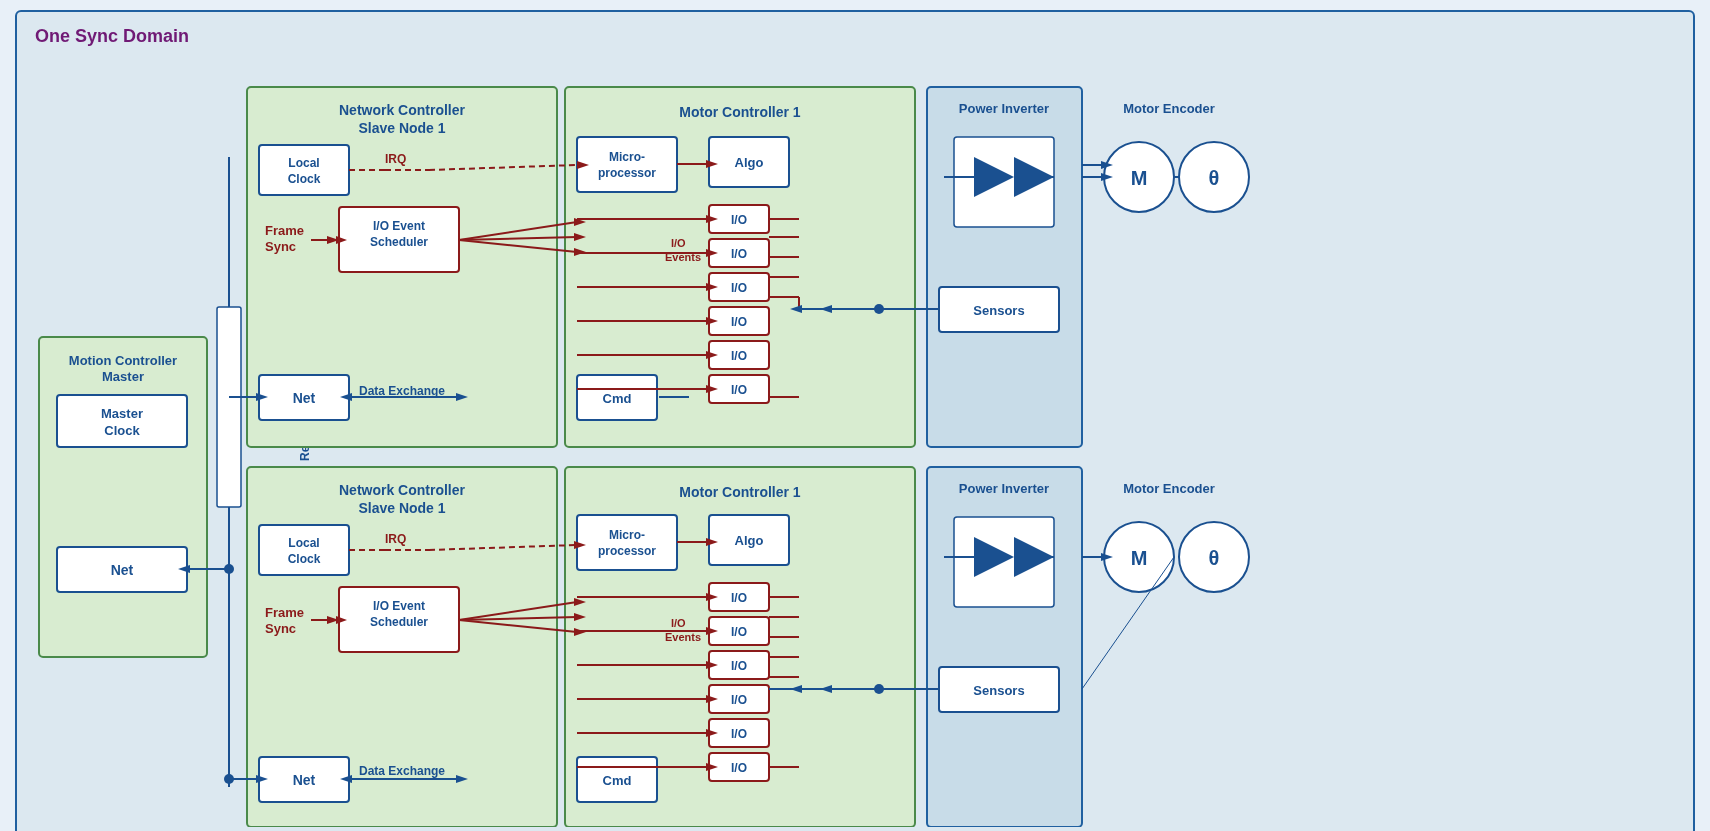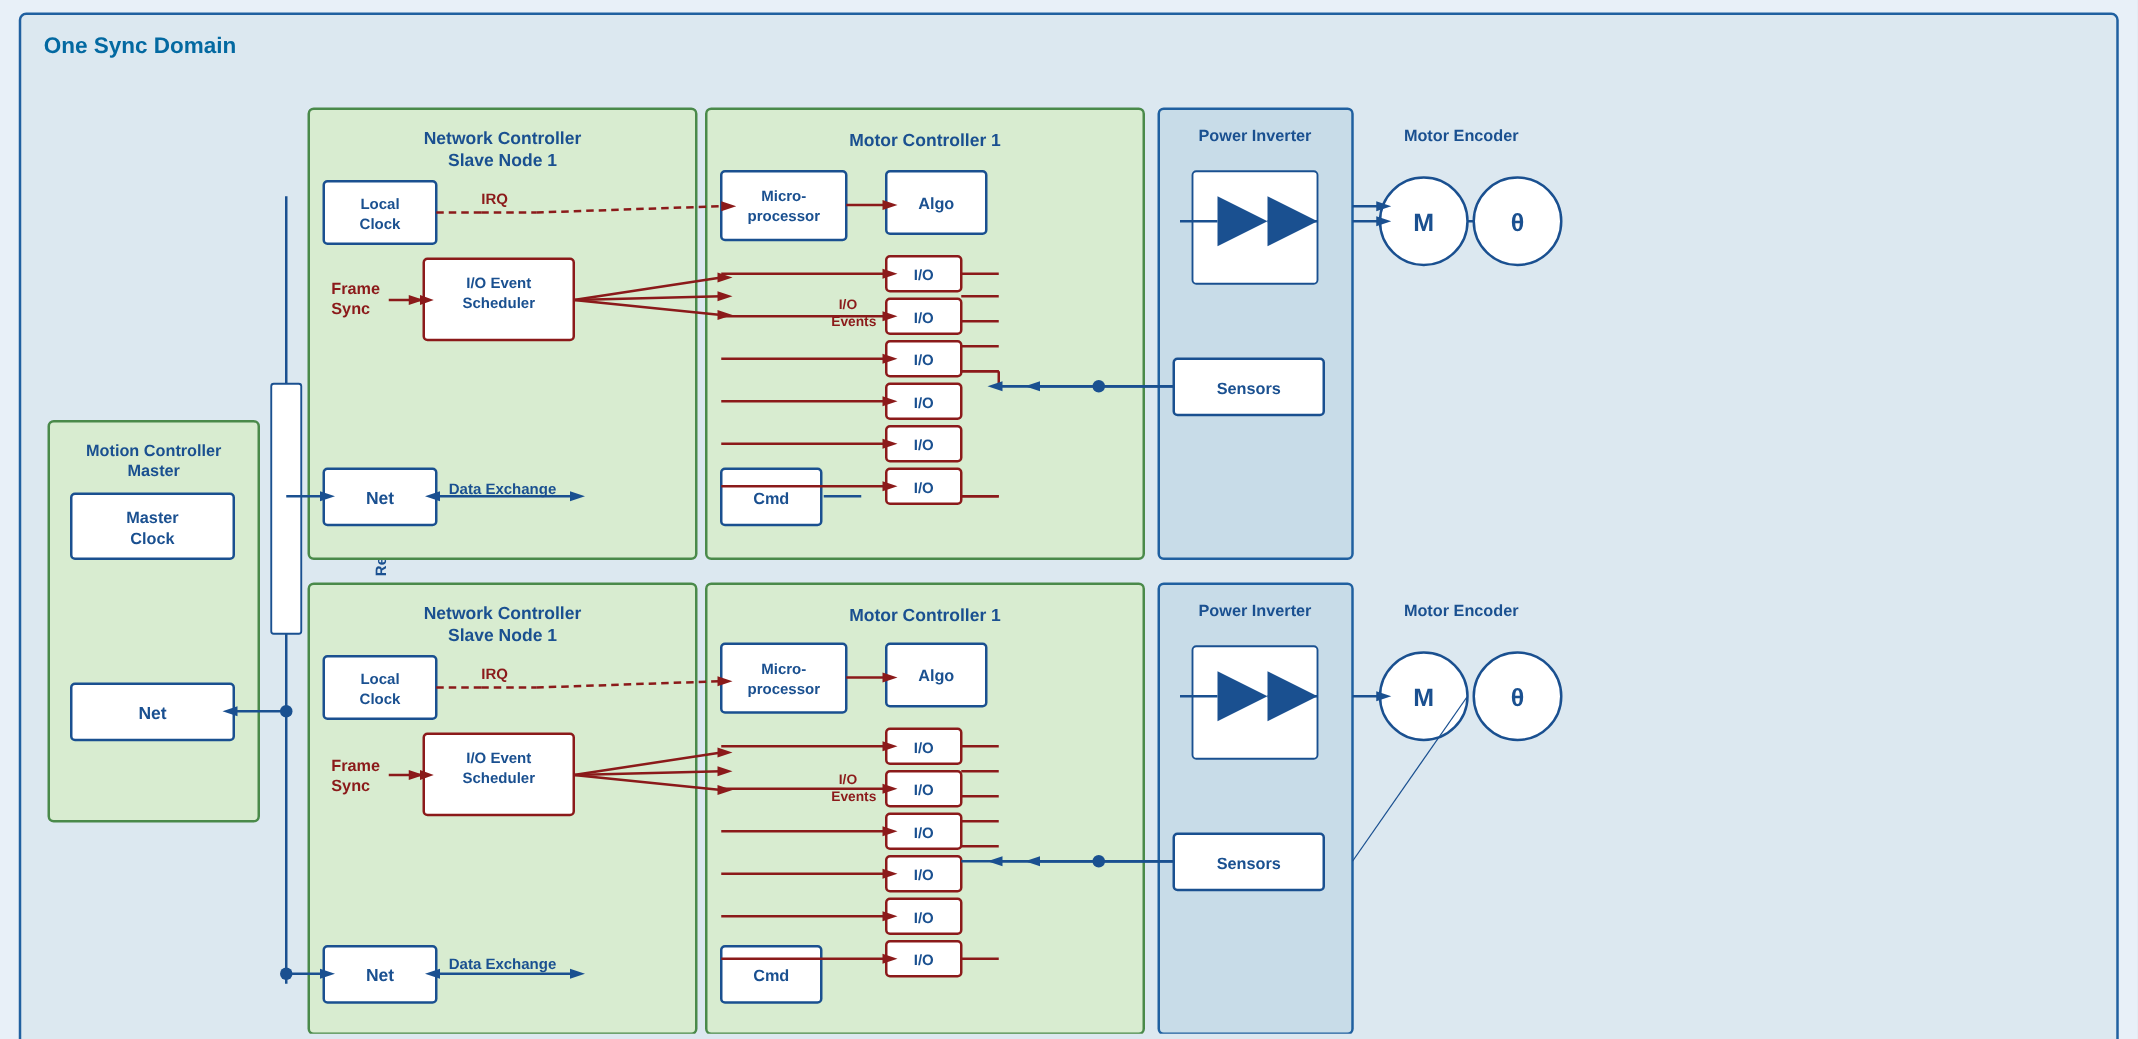--- a/index.html
+++ b/index.html
@@ -15,21 +15,21 @@
     .diagram-outer {
       background: #dce8f0;
       border: 2px solid #2060a0;
       border-radius: 6px;
       padding: 12px;
       width: 1680px;
       min-height: 800px;
       position: relative;
     }
     .outer-label {
-      color: #0369a1;
+      color: #701a75;
       font-size: 18px;
       font-weight: bold;
       margin-bottom: 8px;
       padding: 2px 6px;
     }
   </style>
 </head>
 <body>
 
 <div class="diagram-outer">

